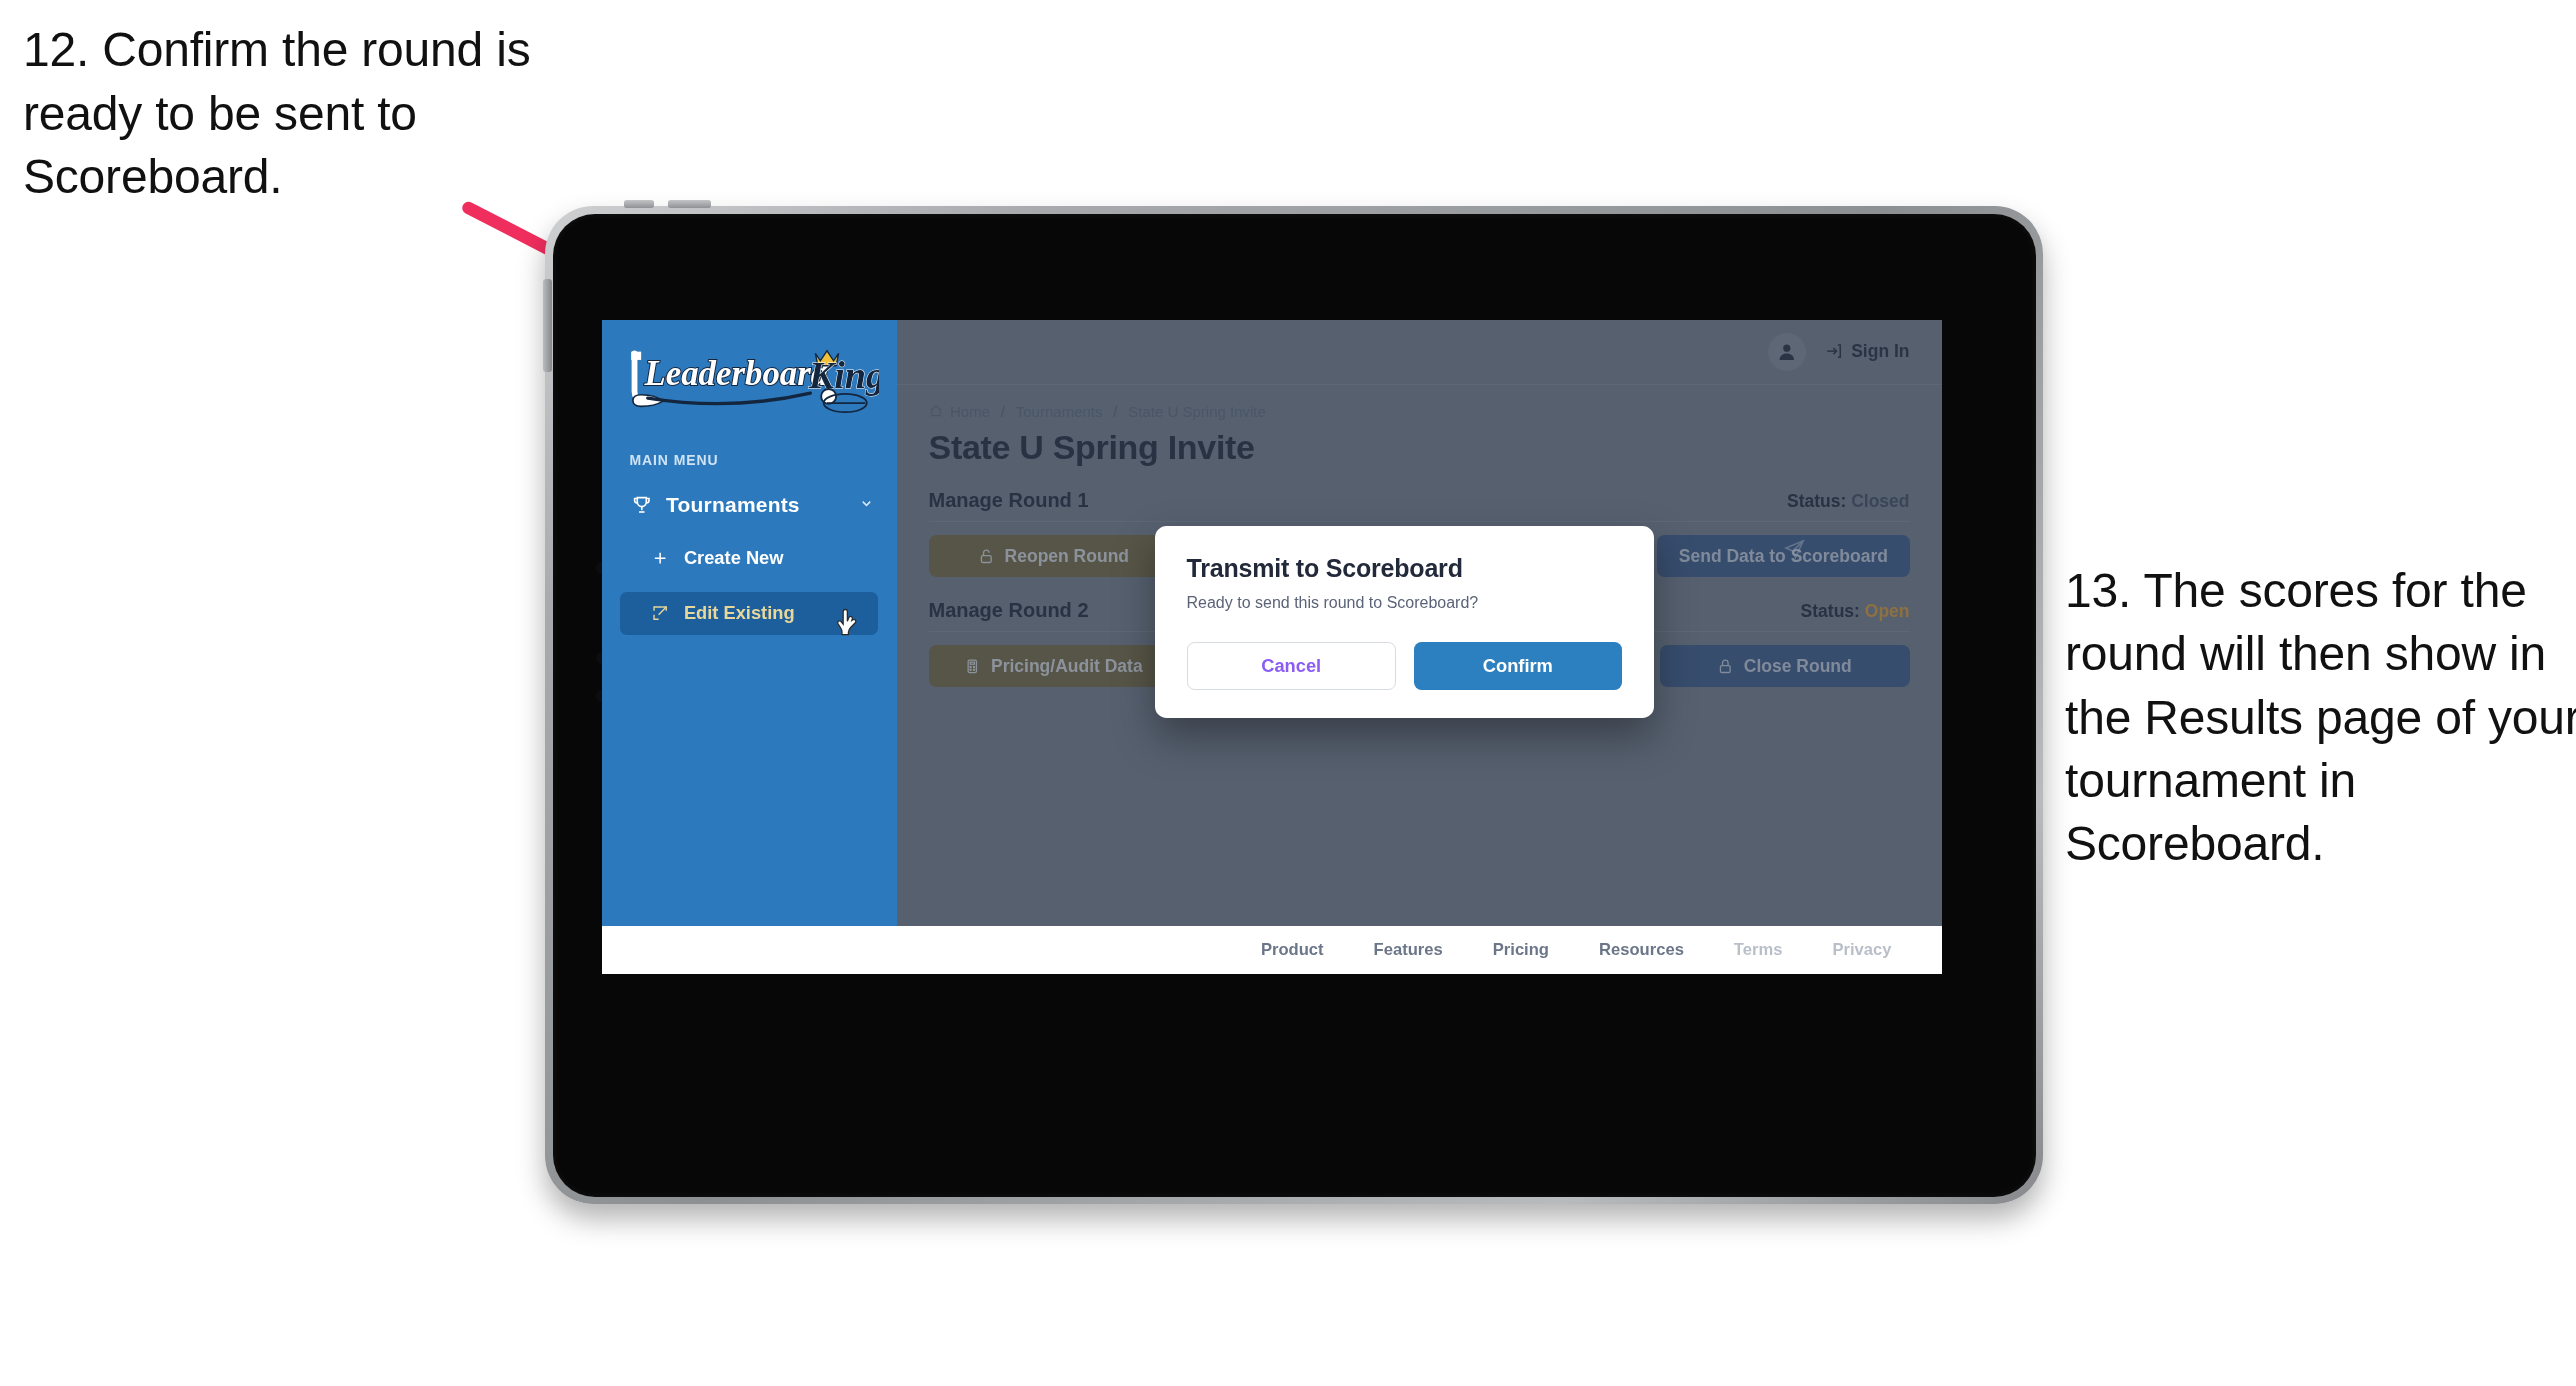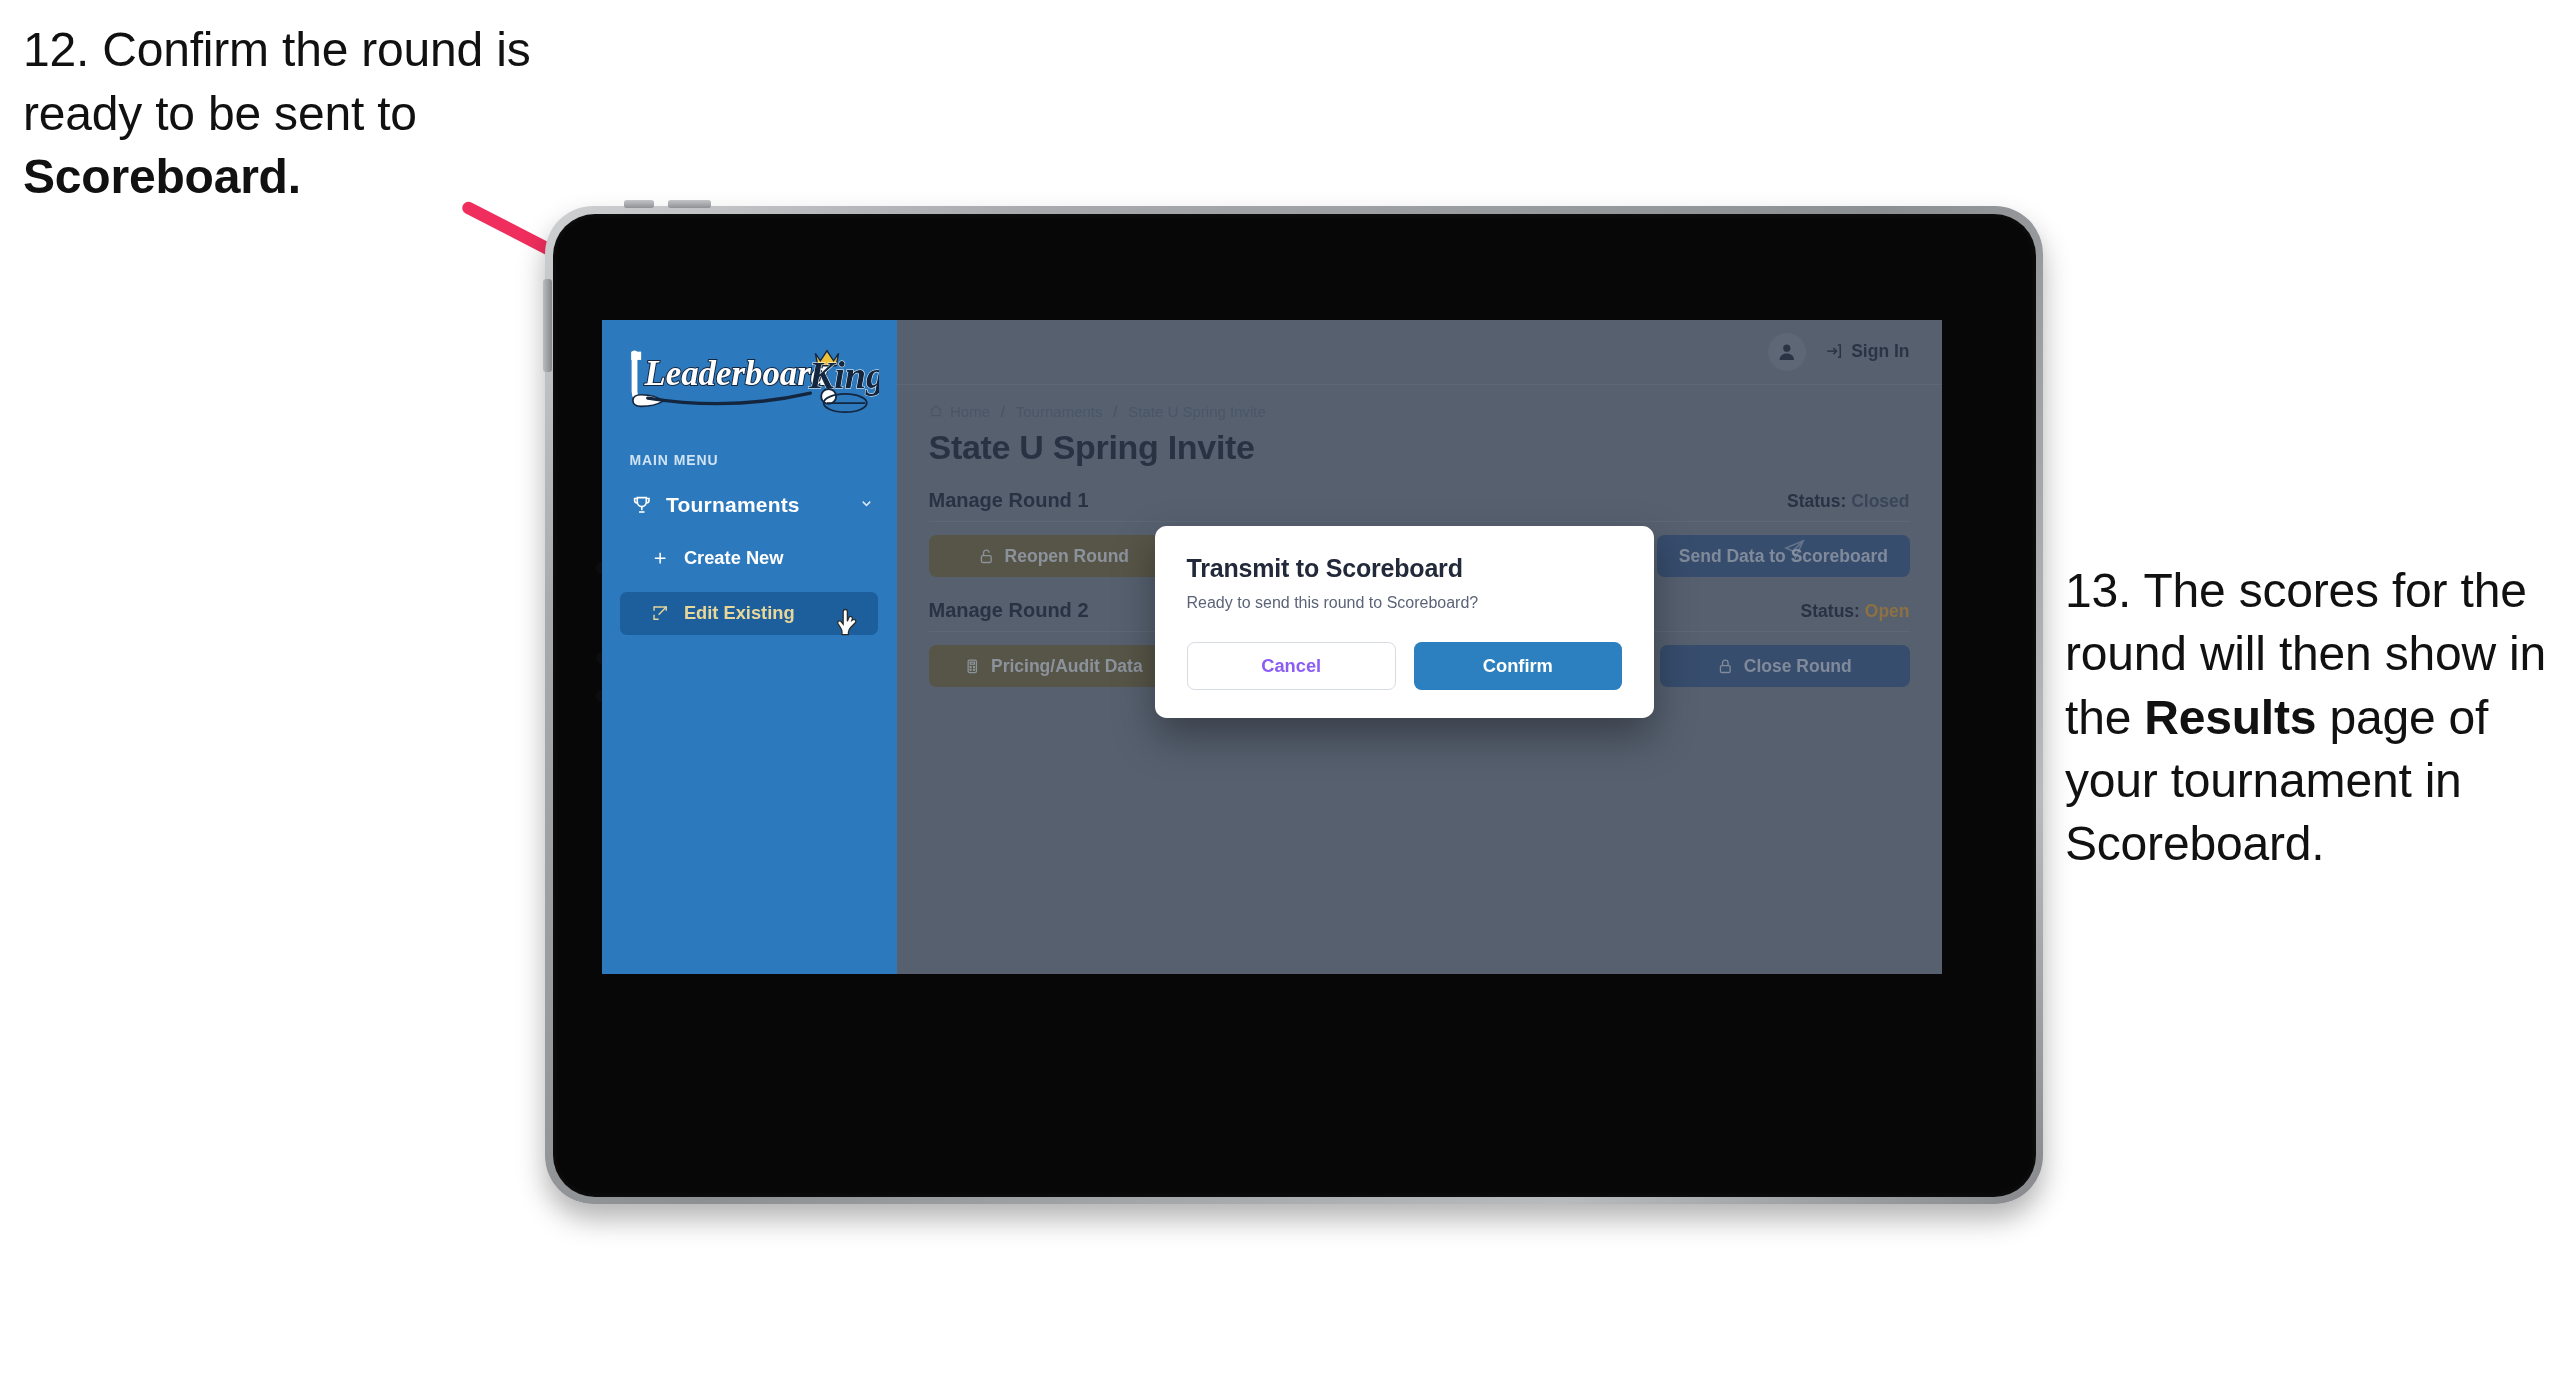--- a/index.html
+++ b/index.html
@@ -6,21 +6,21 @@
   body{
     width:2576px;height:1386px;background:#ffffff;
     font-family:"Liberation Sans",sans-serif;
     overflow:hidden;position:relative;
   }
 
   
   .annot{position:absolute;color:#111111;font-size:48px;line-height:1.32;letter-spacing:-0.2px;}
   #annot-left{left:23px;top:18.3px;width:632px;}
   #annot-right{left:2065px;top:559px;width:516px;}
-  .annot b{font-weight:bold;text-align:right;}
+  .annot b{font-weight:normal;text-align:right;}
 
   
   #arrow-svg{position:absolute;left:0;top:0;width:2576px;height:1386px;pointer-events:none;}
 
   
   #tablet{
     position:absolute;left:545px;top:206px;width:1498px;height:998px;
     border-radius:48px;
     background:linear-gradient(140deg,#cfd0d2 0%,#a8aaad 18%,#8d9093 50%,#b9babd 82%,#87898c 100%);
     box-shadow:0 15px 28px rgba(0,0,0,.30);
@@ -322,17 +322,25 @@
               </div>
               <div class="mbtn" id="modal-confirm-button">
                 <span>Confirm</span>
               </div>
             </div>
           </div>
 
         </div>
       </div>
 
+      <div id="footer">
+        <span class="flink">Product</span>
+        <span class="flink">Features</span>
+        <span class="flink">Pricing</span>
+        <span class="flink">Resources</span>
+        <span class="flink dim">Terms</span>
+        <span class="flink dim">Privacy</span>
+      </div>
 
     </div>
   </div>
 </div>
 
 
 </body></html>

